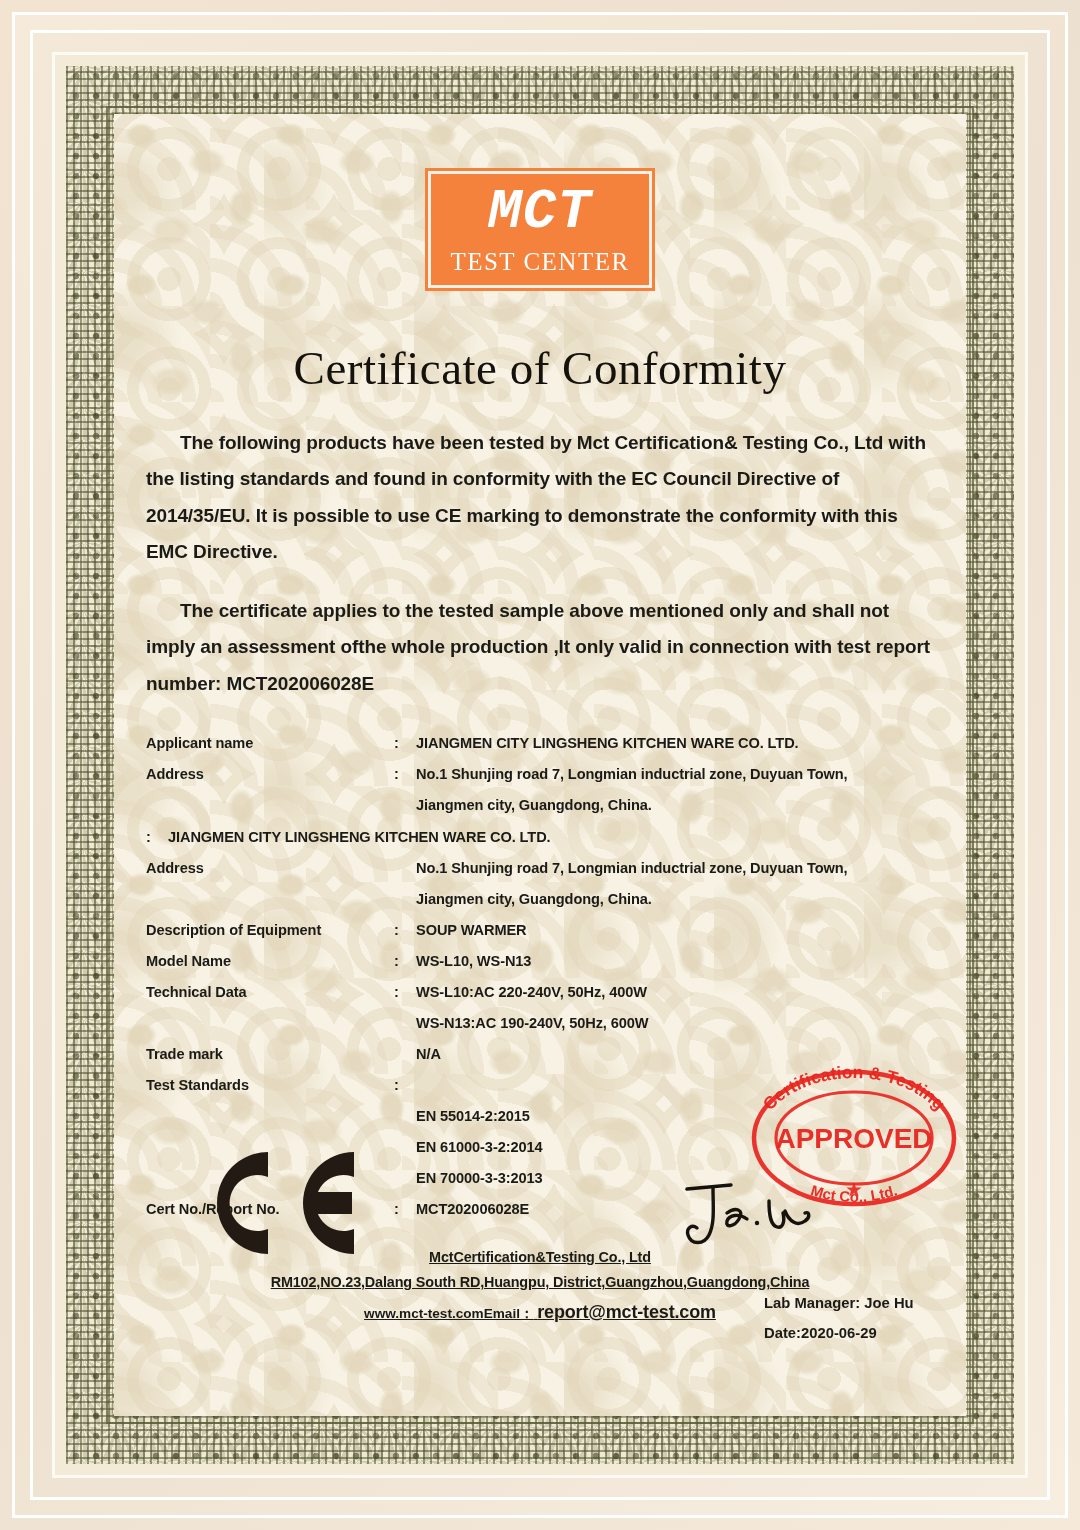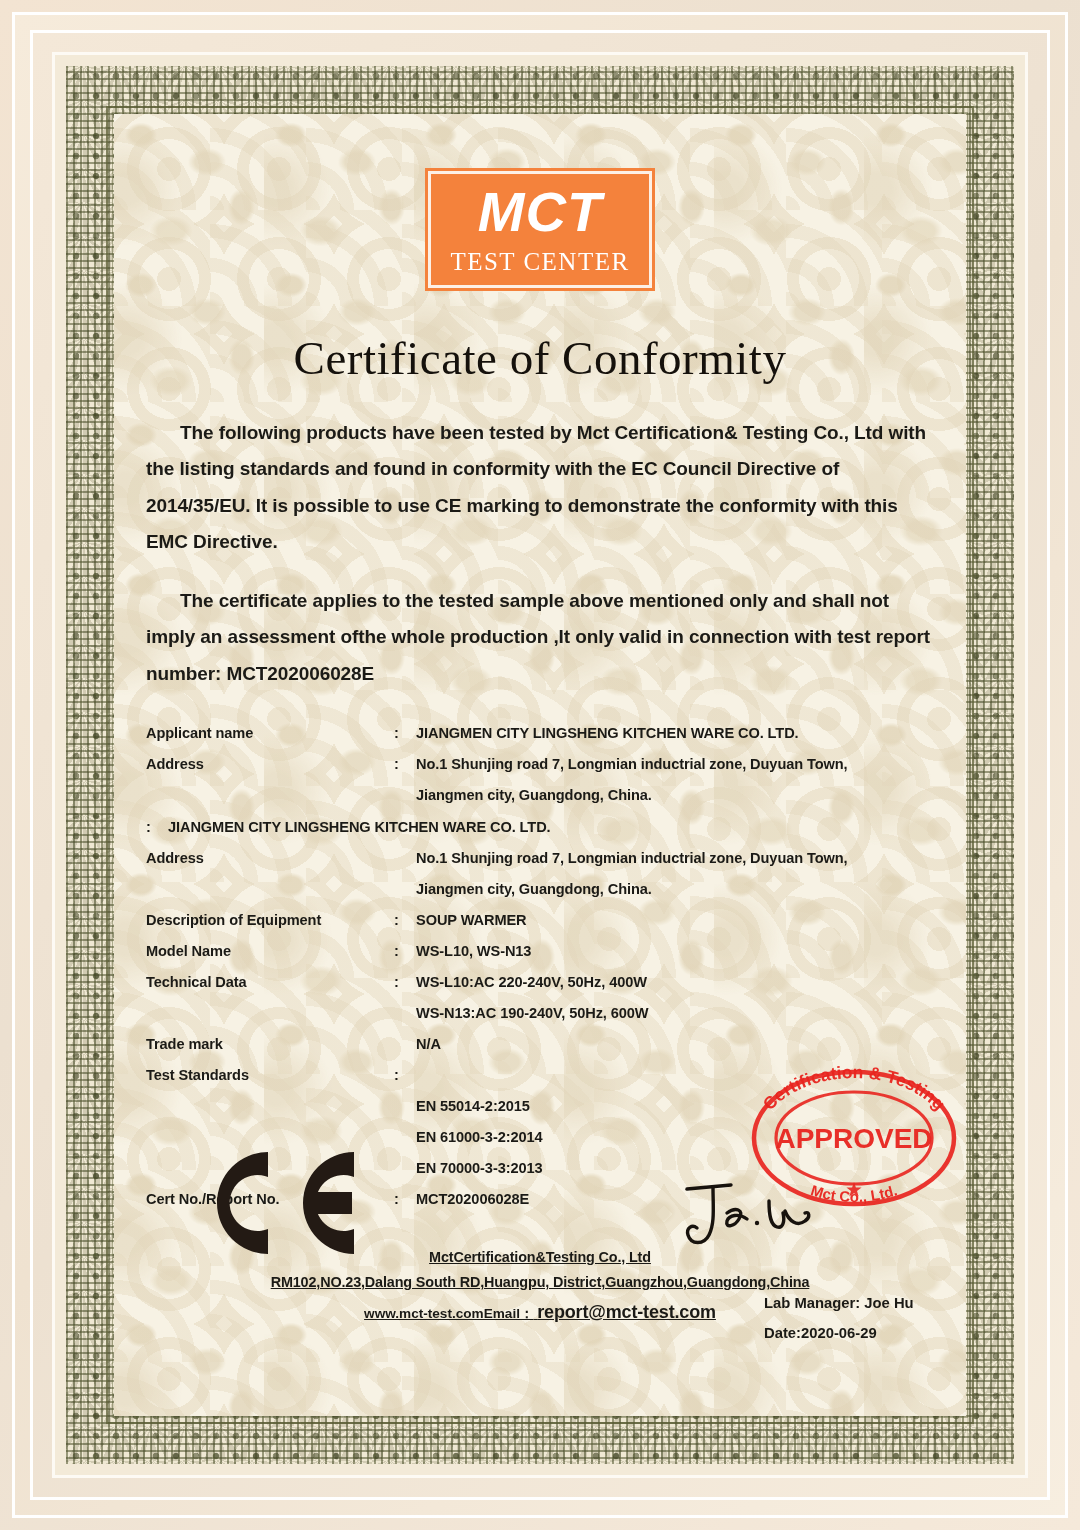--- a/index.html
+++ b/index.html
@@ -110,41 +110,41 @@
   .logo {
     width: 230px; height: 123px;
     background: #f4823c;
     border: 3px solid #f4823c;
     box-shadow: inset 0 0 0 3px #fdf0e6;
     display:flex; flex-direction:column;
     align-items:center; justify-content:center;
     color: #ffffff;
   }
   .logo-mct {
-    font-family: Liberation Sans, sans-serif;
+    font-family: Liberation Mono, monospace;
     font-style: italic;
     font-weight: bold;
     font-size: 56px;
     line-height: 1;
     letter-spacing: 1px;
   }
   .logo-sub {
     font-family: "Liberation Serif", serif;
     font-size: 25px;
     letter-spacing: 1.5px;
     margin-top: 8px;
   }
 
   
   .title {
     text-align:center;
     font-family: "Liberation Serif", serif;
     font-size: 47px;
     color: #15110c;
-    margin-top: 40px;
+    margin-top: 50px;
     letter-spacing: .5px;
   }
 
   
   .para {
     margin-top: 30px;
     font-size: 19px;
     font-weight: bold;
     line-height: 1.92;
     color: #1b1a16;

